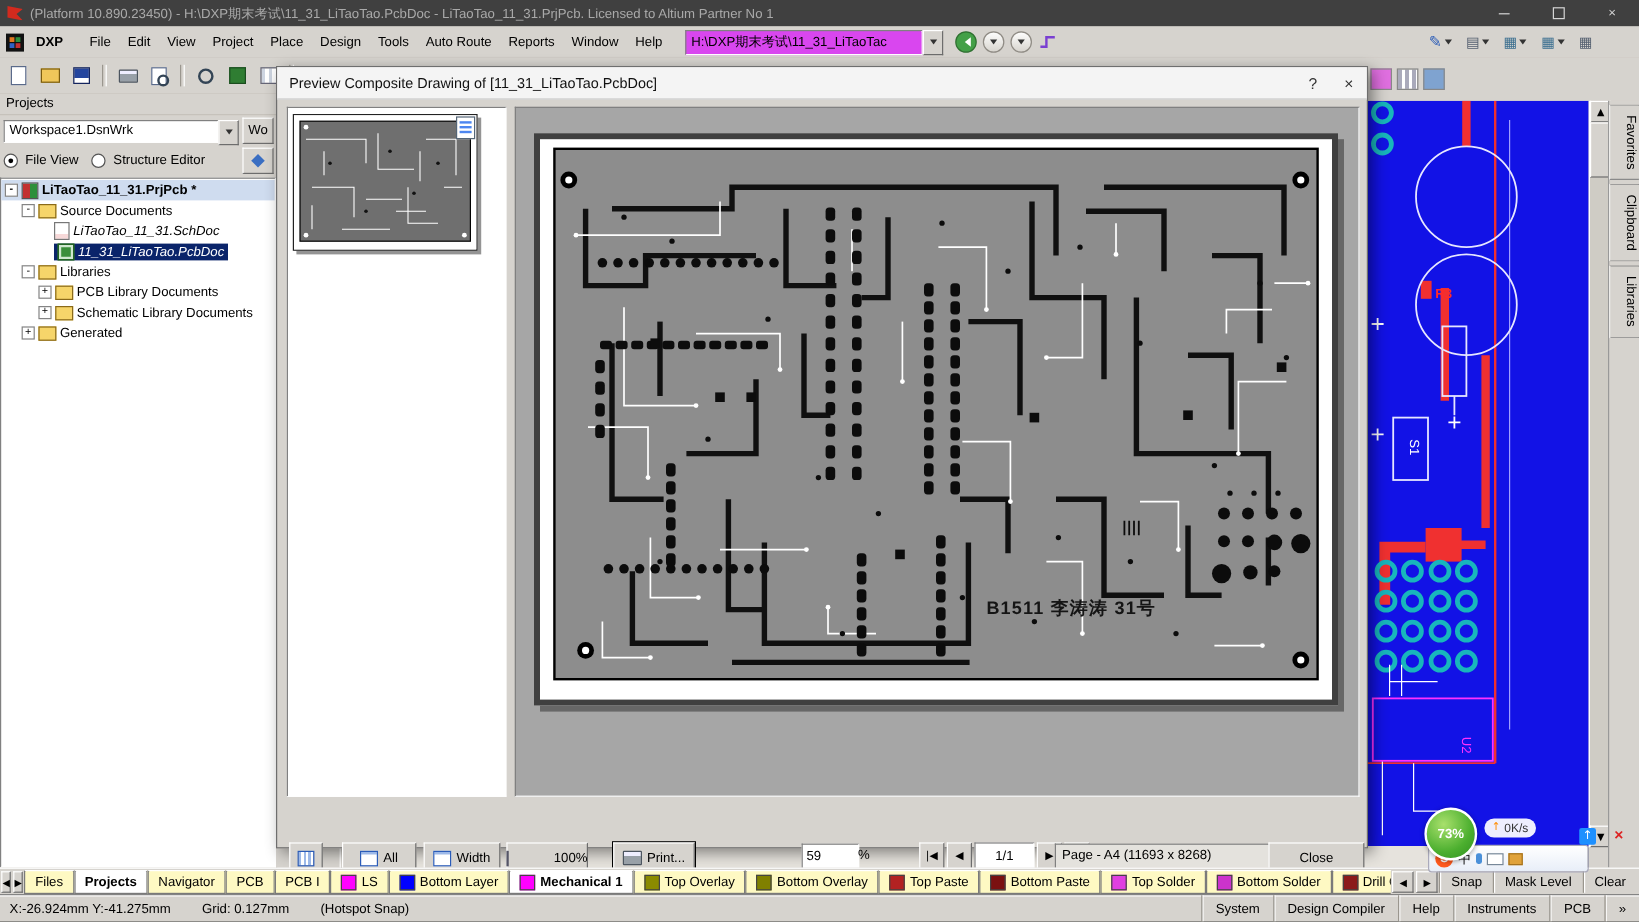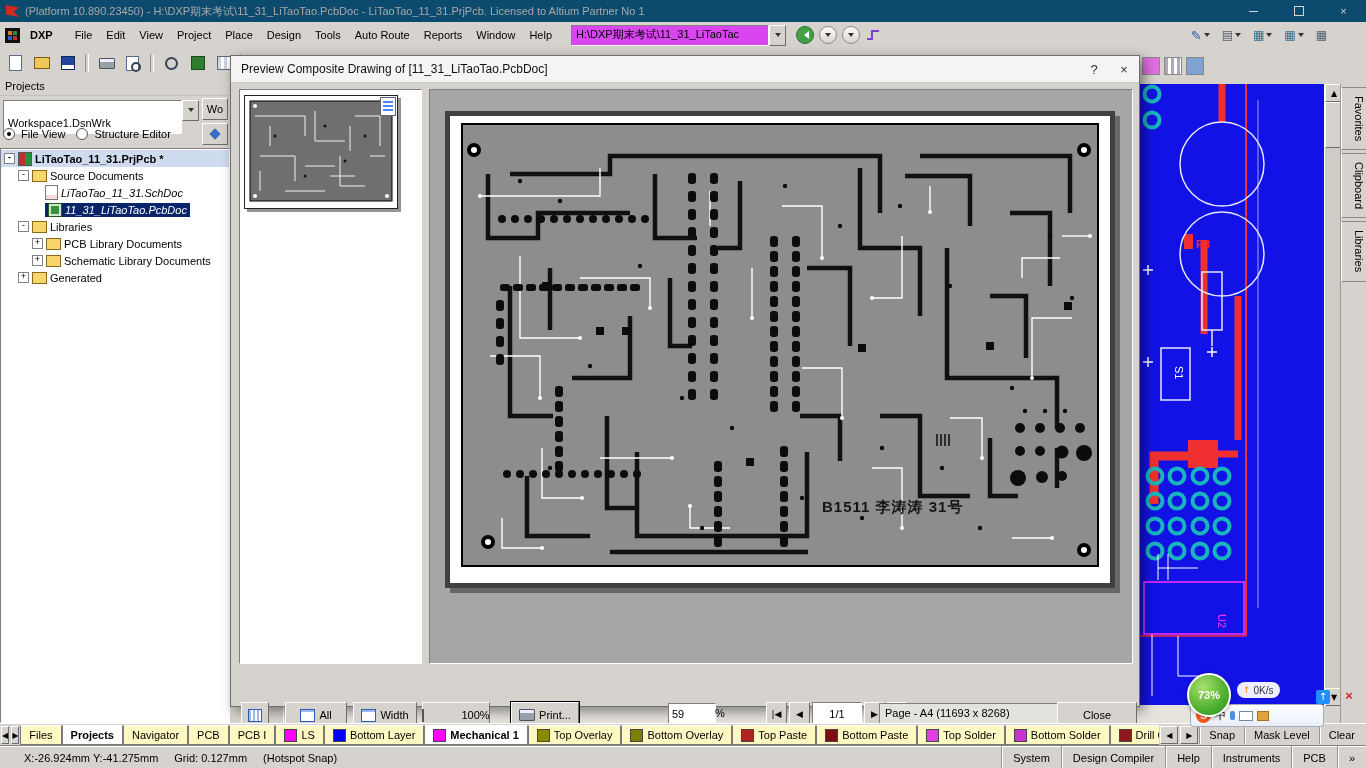--- a/index.html
+++ b/index.html
@@ -1,20 +1,20 @@
 <!DOCTYPE html>
 <html><head>
 <meta charset="utf-8">
 <style>
   html,body{margin:0;padding:0;background:#333;}
   .screen{position:relative;width:1366px;height:768px;background:#d6d3ce;overflow:hidden;
           font-family:"Liberation Sans",sans-serif;font-size:11px;color:#000;}
 
   
-  .titlebar{position:absolute;left:0;top:0;width:1366px;height:22px;background:#0c4a6e;
+  .titlebar{position:absolute;left:0;top:0;width:1366px;height:22px;background:#404040;
             display:flex;align-items:center;color:#a9a9a9;}
   .alt-logo{width:13px;height:12px;margin:0 6px 0 6px;background:#d22a1e;
             clip-path:polygon(0 0,100% 20%,60% 55%,100% 100%,0 80%);}
   .win-ctl{margin-left:auto;display:flex;height:100%;}
   .wbtn{width:45px;height:100%;display:flex;align-items:center;justify-content:center;color:#d5d5d5;}
   .min-glyph{width:9px;height:1px;background:#d5d5d5;}
   .max-glyph{width:8px;height:8px;border:1px solid #d5d5d5;}
 
   
   .menubar{position:absolute;left:0;top:22px;width:1366px;height:26px;background:#d6d3ce;
@@ -62,21 +62,21 @@
                  display:flex;align-items:center;gap:4px;padding-left:4px;}
   .sq-ico{width:16px;height:16px;border:1px solid #888;}
 
   
   .projects{position:absolute;left:0;top:78px;width:230px;height:645px;background:#d6d3ce;
             border-right:1px solid #848484;display:flex;flex-direction:column;}
   .phdr{height:17px;line-height:17px;padding:0 5px;border-bottom:1px solid #c6c2bb;}
   .prow{display:flex;align-items:center;gap:3px;padding:2px 2px 1px 3px;}
   .combo{flex:1;display:flex;height:19px;}
   .combo-text{flex:1;background:#fff;border:1px solid;border-color:#808080 #fff #fff #808080;
-              padding:16px 4px;white-space:nowrap;overflow:hidden;}
+              padding:2px 4px;white-space:nowrap;overflow:hidden;}
   .btn{background:#d6d3ce;border:1px solid;border-color:#fff #6d6d6d #6d6d6d #fff;
        display:flex;align-items:center;justify-content:center;}
   .sm-btn{width:24px;height:20px;overflow:hidden;white-space:nowrap;}
   .radio{width:10px;height:10px;border-radius:50%;border:1px solid #555;background:#fff;
          display:inline-flex;align-items:center;justify-content:center;}
   .radio.on::after{content:"";width:4px;height:4px;border-radius:50%;background:#000;}
   .rlabel{margin:0 8px 0 3px;}
   .diamond{width:8px;height:8px;background:#3a6ec2;transform:rotate(45deg);}
   .tree{flex:1;background:#fff;border:1px solid;border-color:#808080 #fff #fff #808080;
         margin:2px 0 0 0;overflow:hidden;padding-top:1px;}
@@ -154,21 +154,21 @@
   .tab{display:flex;align-items:center;gap:4px;padding:3px 8px;height:20px;box-sizing:border-box;
        background:#fef9c3;border:1px solid #7a7a7a;border-top:1px solid #fff;white-space:nowrap;flex:none;}
   .tab.active{background:#fff;font-weight:bold;}
   .laysq{width:11px;height:11px;border:1px solid #444;flex:none;}
   .tabrgt{display:flex;align-items:center;flex:none;padding-right:2px;}
   .snapitem{padding:3px 9px;border-left:1px solid #9a968e;box-shadow:inset 1px 0 0 #fff;white-space:nowrap;}
 
   
   .statusbar{position:absolute;left:0;top:745px;width:1366px;height:23px;background:#d6d3ce;
              border-top:1px solid #848484;box-shadow:inset 0 1px 0 #fff;display:flex;align-items:center;}
-  .st-left{flex:1;padding-left:24px;display:flex;gap:16px;white-space:nowrap;overflow:hidden;}
+  .st-left{flex:1;padding-left:8px;display:flex;gap:26px;white-space:nowrap;overflow:hidden;}
   .smenu{padding:0 11px;height:100%;display:flex;align-items:center;border-left:1px solid #9a968e;
          box-shadow:inset 1px 0 0 #fff;white-space:nowrap;}
 
   
   .ime{position:absolute;left:1190px;top:704px;width:122px;height:21px;z-index:70;
        background:linear-gradient(#ffffff,#e8eef8);border:1px solid #aab;border-radius:3px;
        display:flex;align-items:center;gap:4px;padding:0 5px;}
   .slogo{width:15px;height:15px;border-radius:50%;background:#ff5a1e;color:#fff;font-weight:bold;
          font-size:10px;display:flex;align-items:center;justify-content:center;}
   .mic{width:5px;height:9px;background:#4a90d9;border-radius:2px;}

